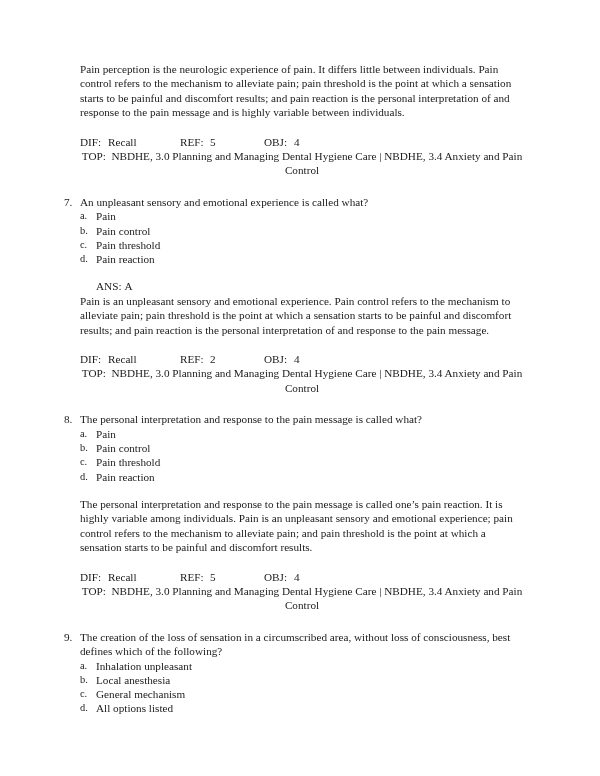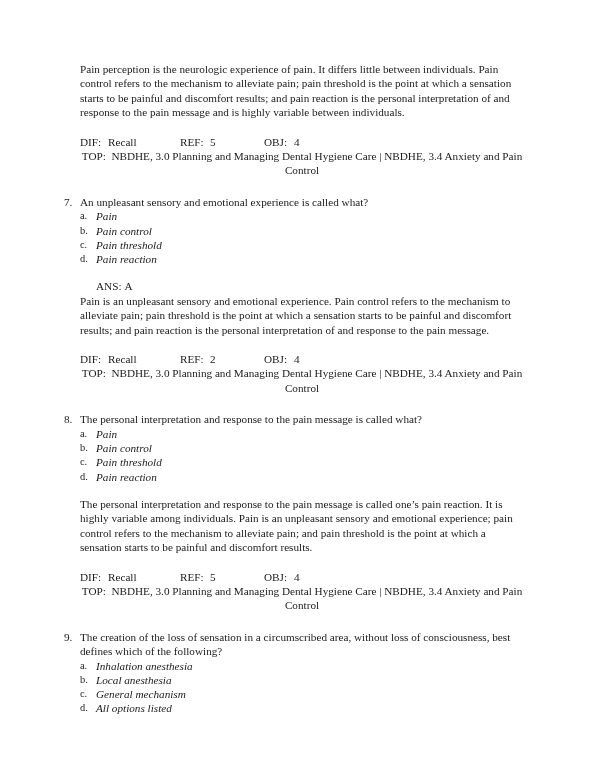--- a/index.html
+++ b/index.html
@@ -99,21 +99,21 @@
     padding-left: 16px;
     font-size: 11.2px;
     line-height: 14.3px;
   }
   .opt-letter {
     position: absolute;
     left: 0;
     top: 0;
     font-size: 10.4px;
   }
-  .opt-text { display: block; font-style: italic; }
+  .opt-text { display: block; }
 
   .ans-line {
     margin-left: 32px;
     font-size: 11.2px;
     line-height: 14.4px;
   }
   .ans-label { }
   .ans-value { padding-left: 3px; }
 </style>
 </head>
@@ -219,21 +219,21 @@
     <div class="spacer-lg"></div>
 
     <div class="question">
       <div class="q-head">
         <span class="q-num">9.</span>
         <span class="q-text">The creation of the loss of sensation in a circumscribed area, without loss of consciousness, best defines which of the following?</span>
       </div>
       <ul class="options">
         <li class="option">
           <span class="opt-letter">a.</span>
-          <span class="opt-text">Inhalation anesthesia</span>
+          <span class="opt-text">Inhalation unpleasant</span>
         </li>
         <li class="option">
           <span class="opt-letter">b.</span>
           <span class="opt-text">Local anesthesia</span>
         </li>
         <li class="option">
           <span class="opt-letter">c.</span>
           <span class="opt-text">General mechanism</span>
         </li>
         <li class="option">

